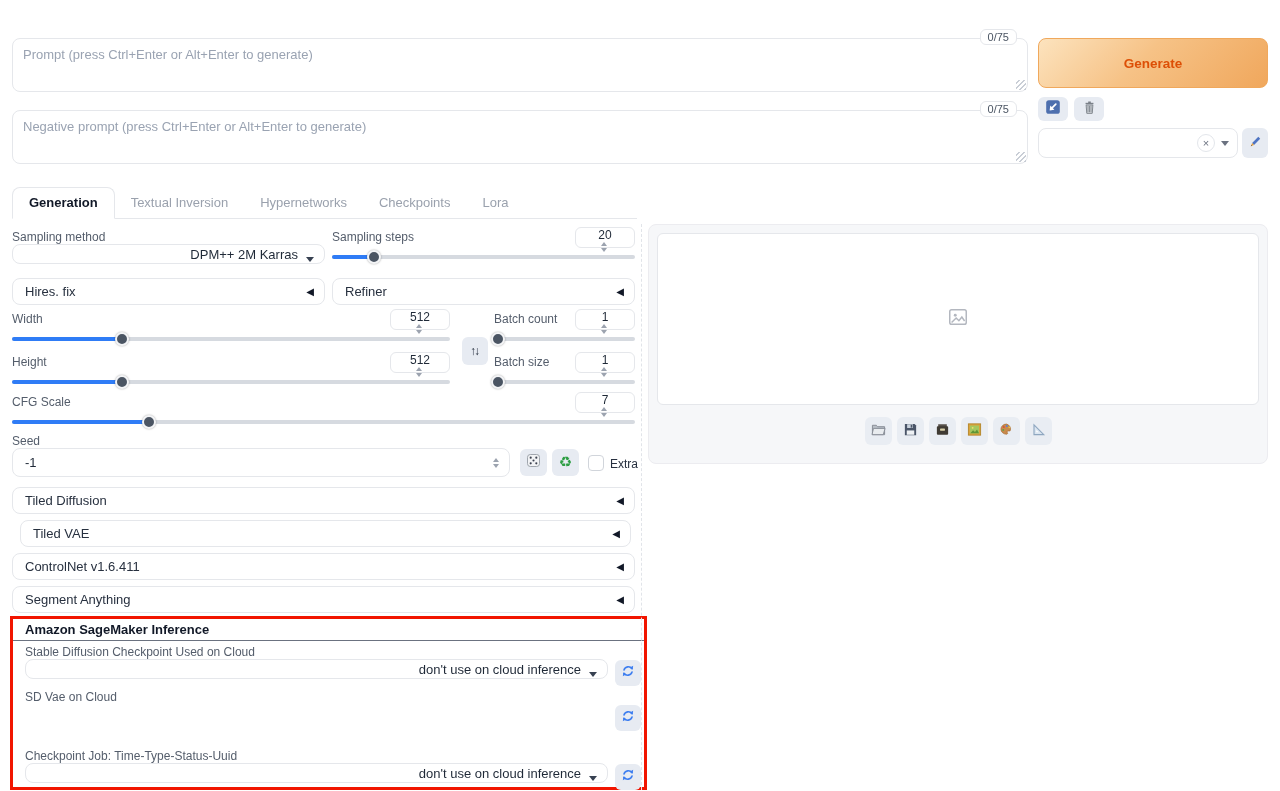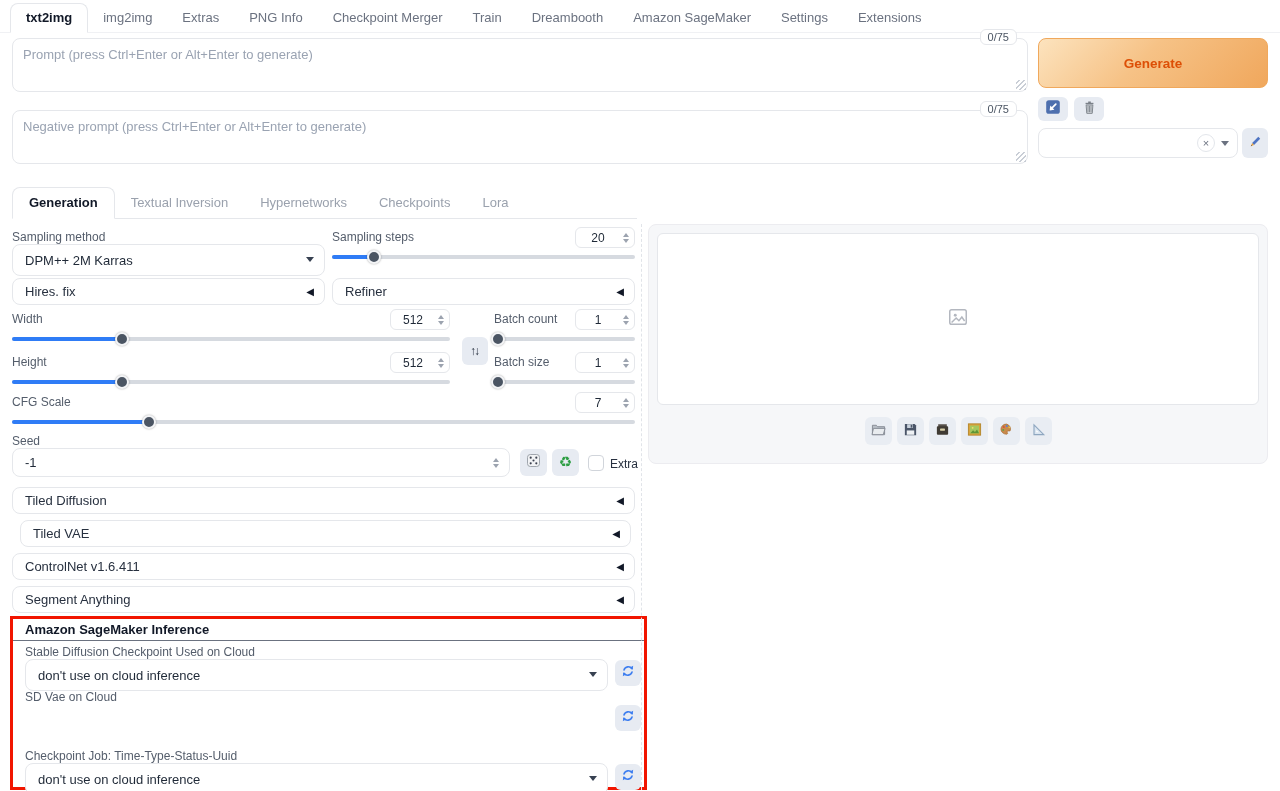--- a/index.html
+++ b/index.html
@@ -46,30 +46,30 @@
   
   .gentabs { position:absolute; left:12px; top:186px; width:625px; height:33px; display:flex;
             align-items:flex-end; border-bottom:1px solid #e5e7eb; }
   .gentabs .tab { font-size:13px; color:#9aa1ad; padding:7px 16px 8px; cursor:pointer; white-space:nowrap; }
   .gentabs .tab.active { color:#111827; font-weight:600; background:#fff; border:1px solid #e5e7eb;
             border-bottom:1px solid #fff; border-radius:8px 8px 0 0; margin-bottom:-1px; }
 
   
   .leftcol { position:absolute; left:12px; top:186px; width:625px; height:605px; }
   .lab { position:absolute; font-size:12px; color:#545d6b; }
-  .dd { position:absolute; background:#fff; border:1px solid #e5e7eb; border-radius:8px; height:32px;
-        display:flex; align-items:center; padding:0 26px 0 12px; font-size:13px; color:#1f2937; cursor:pointer; }
+  .dd { position:absolute; background:#fff; border:1px solid #e5e7eb; border-radius:8px; height:20px;
+        display:flex; align-items:center; padding:0 26px 0 12px; font-size:13px; color:#1f2937; cursor:pointer;justify-content:flex-end; }
   .dd .caret { position:absolute; right:10px; top:12px; width:0; height:0;
         border-left:4px solid transparent; border-right:4px solid transparent; border-top:5px solid #374151; }
   .acc { position:absolute; background:#fff; border:1px solid #e5e7eb; border-radius:8px; height:27px;
         display:flex; align-items:center; justify-content:space-between; padding:0 10px 0 12px;
         font-size:13px; color:#27303f; cursor:pointer; }
   .acc .arrow { font-size:10px; color:#111827; }
   .num { position:absolute; height:21px; background:#fff; border:1px solid #e5e7eb; border-radius:6px;
-        display:flex; align-items:center; }
+        display:flex; align-items:center;flex-direction:column; }
   .num .val { flex:1; text-align:center; font-size:12px; color:#1f2937; }
   .num .spin { width:14px; display:flex; flex-direction:column; align-items:center; gap:2px; padding-right:3px; cursor:pointer; }
   .num .spin i { width:0; height:0; border-left:3.5px solid transparent; border-right:3.5px solid transparent; }
   .num .spin i.up { border-bottom:4px solid #9ca3af; }
   .num .spin i.dn { border-top:4px solid #9ca3af; }
   .slider { position:absolute; height:14px; cursor:pointer; }
   .slider .track { position:absolute; left:0; right:0; top:5px; height:4px; background:#d6dae0; border-radius:2px; }
   .slider .fill { position:absolute; left:0; top:0; height:4px; background:#2f7cf6; border-radius:2px; }
   .slider .knob { position:absolute; top:0; width:14px; height:14px; background:#4b5563; border:2px solid #f3f4f6;
         border-radius:50%; transform:translateX(-7px); box-shadow:0 0 2px rgba(0,0,0,.35); }
@@ -100,32 +100,20 @@
         border:1px solid #e5e7eb; border-radius:6px; display:flex; align-items:center; justify-content:center; }
   .gal-row { position:absolute; left:0; top:192px; width:100%; display:flex; justify-content:center; gap:5px; }
   .gal-btn { width:27px; height:28px; background:#e9edf3; border-radius:6px; display:flex;
         align-items:center; justify-content:center; cursor:pointer; }
 </style>
 </head>
 <body>
 
 <div class="page">
 
-  <div class="topnav">
-    <div class="tab active">txt2img</div>
-    <div class="tab">img2img</div>
-    <div class="tab">Extras</div>
-    <div class="tab">PNG Info</div>
-    <div class="tab">Checkpoint Merger</div>
-    <div class="tab">Train</div>
-    <div class="tab">Dreambooth</div>
-    <div class="tab">Amazon SageMaker</div>
-    <div class="tab">Settings</div>
-    <div class="tab">Extensions</div>
-  </div>
 
   <div class="prompt-wrap p1">
     <textarea class="prompt" placeholder="Prompt (press Ctrl+Enter or Alt+Enter to generate)" style=""></textarea>
     <div class="counter">0/75</div>
     <div class="resize-grip"></div>
   </div>
 
   <div class="prompt-wrap p2">
     <textarea class="prompt" placeholder="Negative prompt (press Ctrl+Enter or Alt+Enter to generate)" style=""></textarea>
     <div class="counter">0/75</div>

